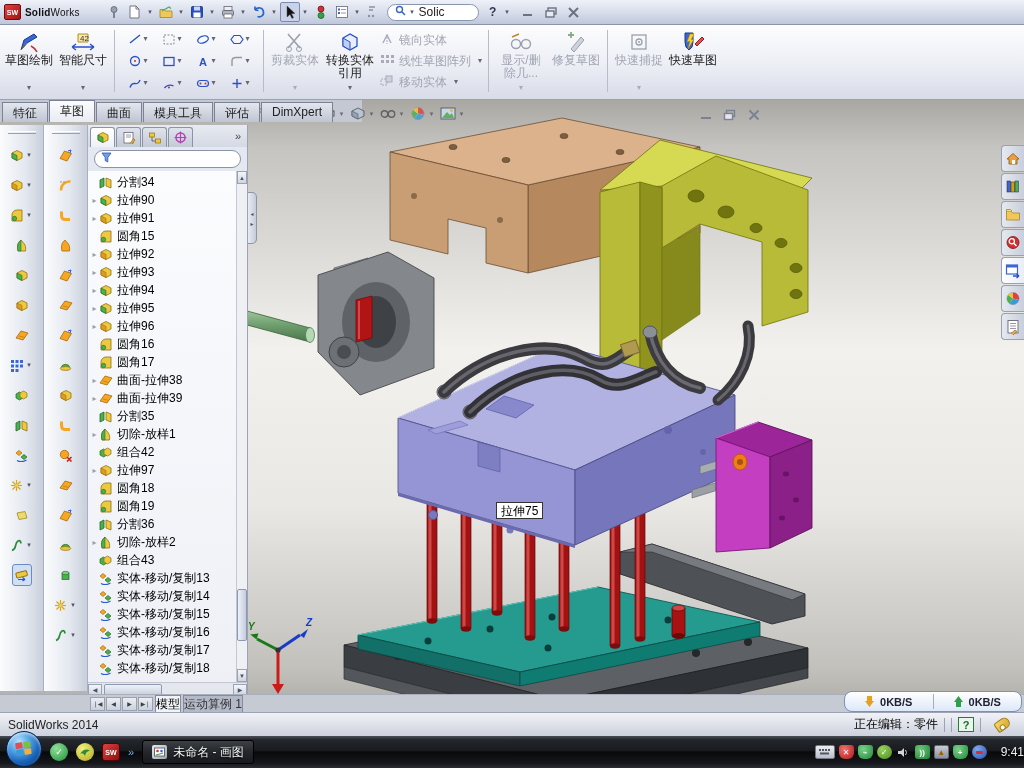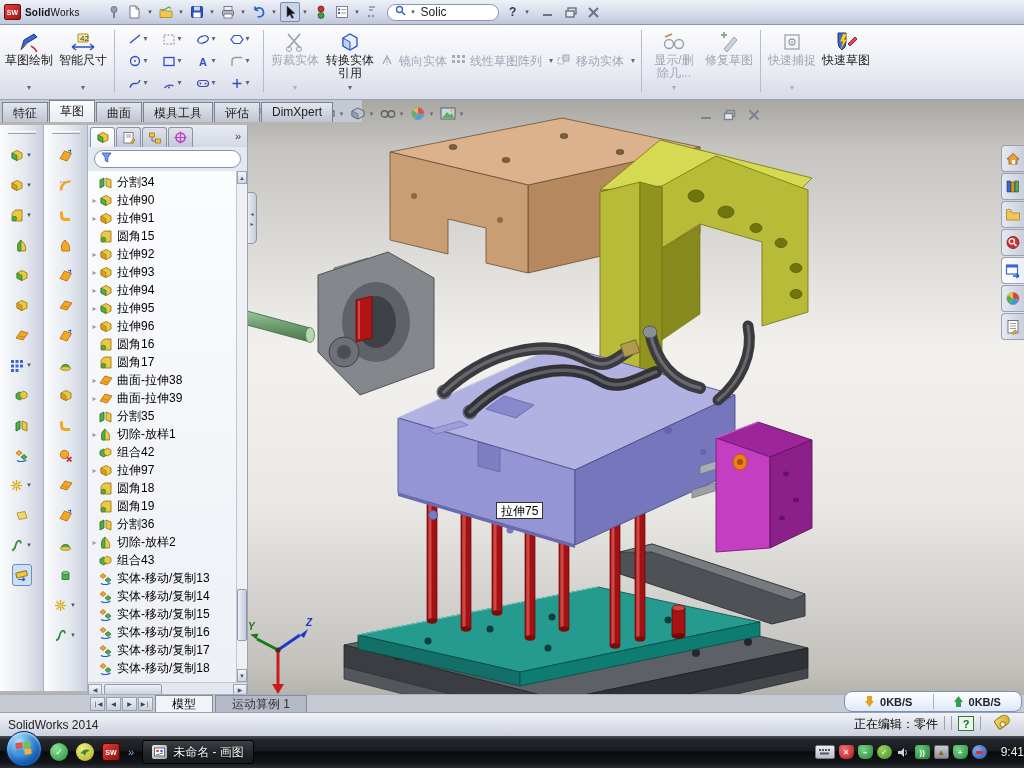--- a/index.html
+++ b/index.html
@@ -10,35 +10,35 @@
 #logo{display:flex;align-items:center;gap:4px;margin-right:14px}
 #logo .cube{width:17px;height:16px;background:linear-gradient(135deg,#e34040,#a01414);border-radius:2px;color:#fff;font-size:7px;font-weight:bold;display:flex;align-items:center;justify-content:center;border:1px solid #6e0c0c}
 #logo .brand{font-size:10px;color:#111;letter-spacing:.2px}
 #logo .brand b{font-weight:bold}
 #menubar{display:flex;gap:2px}
 .menu-item{padding:3px 8px;color:#111;cursor:default;white-space:nowrap}
 #tb-icons{display:flex;align-items:center;margin-left:10px;gap:1px}
 .tbi{width:20px;height:20px;display:flex;align-items:center;justify-content:center}
 .tbi.pressed{background:#c9d3e8;border:1px solid #7a8ab0;border-radius:2px}
 .tbdd{font-size:7px;color:#556;width:9px;text-align:center}
-#searchbox{display:flex;align-items:center;gap:3px;background:#fff;border:1px solid #8a96ad;border-radius:9px;height:17px;padding:0 7px;margin:0 4px;width:112px}
+#searchbox{display:flex;align-items:center;gap:3px;background:#fff;border:1px solid #8a96ad;border-radius:9px;height:17px;padding:0 7px;margin:0 4px;width:92px}
 #searchbox input{border:none;outline:none;width:52px;font-size:12px;color:#222;background:transparent}
 #winbtns{display:flex;gap:3px;margin-left:6px}
 .winb{width:20px;height:17px;display:flex;align-items:center;justify-content:center}
 
 #cmdbar{position:absolute;left:0;top:25px;width:1024px;height:75px;background:linear-gradient(180deg,#fdfdfe 0%,#eceef5 55%,#d8dce8 100%);border-bottom:1px solid #9aa2b4;display:flex;align-items:stretch;padding:2px 2px 4px;z-index:40}
 .cmbtn{display:flex;flex-direction:column;align-items:center;padding:3px 3px 0;min-width:46px;max-width:56px;font-size:12px;line-height:13px;text-align:center;color:#1a1a1a}
 .cmbtn.dis{color:#a0a6b2}
 .cmicon{height:24px;display:flex;align-items:center;justify-content:center}
 .dd{font-size:8px;color:#667;margin-top:auto;padding-bottom:1px}
 .cmbtn.dis .dd{color:#aab}
 .cmsep{width:1px;background:#b6bcc9;margin:3px 4px;align-self:stretch}
 #sk-grid{display:grid;grid-template-rows:repeat(3,22px);grid-auto-flow:column;grid-template-columns:repeat(4,34px);align-content:center;padding:0 2px}
 .skc{display:flex;align-items:center;gap:1px;justify-content:center}
-.cmstack{display:flex;flex-direction:row;justify-content:center;gap:4px;padding:0 2px}
+.cmstack{display:flex;flex-direction:column;justify-content:center;gap:4px;padding:0 2px}
 .cmrow{display:flex;align-items:center;gap:5px;font-size:12px;color:#a0a6b2;white-space:nowrap}
 .cmrow .dd{margin:0 0 0 2px}
 #watermark{position:absolute;right:18px;top:22px;font-family:"Liberation Serif","DejaVu Serif",serif;font-style:italic;font-size:62px;color:#ccd3e0;line-height:60px;pointer-events:none}
 
 #tabrow{position:absolute;left:0;top:100px;width:370px;height:22px;display:flex;align-items:flex-end;z-index:30;padding-left:2px}
 .rtab{height:20px;padding:2px 10px;border:1px solid #7b8294;border-bottom:none;background:linear-gradient(180deg,#e3e6ee,#bfc5d2);color:#222;margin-right:1px;font-size:12px;white-space:nowrap}
 .rtab.active{background:linear-gradient(180deg,#fbfcfe,#e8ebf2);height:22px;position:relative;z-index:2}
 
 #main{position:absolute;left:0;top:100px;width:1024px;height:594px;background:linear-gradient(180deg,#a9a7a2 0%,#c6c4c0 8%,#f2f1ee 42%,#e9e8e5 68%,#c2c0bb 96%,#b5b3ae 100%);overflow:hidden}
 #tabrow-bg{position:absolute;left:0;top:0;width:362px;height:22px;background:#c3c8d2}
@@ -77,26 +77,26 @@
 #childbtns{position:absolute;left:696px;top:7px;display:flex;gap:5px;z-index:15}
 .cwb{width:19px;height:15px;display:flex;align-items:center;justify-content:center}
 #taskpane{position:absolute;right:0;top:45px;width:23px;display:flex;flex-direction:column;gap:1px;z-index:15}
 .tpb{width:23px;height:27px;background:linear-gradient(90deg,#e6e9f0,#c8cedb);border:1px solid #99a1b4;border-right:none;border-radius:4px 0 0 4px;display:flex;align-items:center;justify-content:center}
 .tpb.active{background:linear-gradient(90deg,#ffffff,#e8edf6)}
 #vp-tooltip{position:absolute;left:496px;top:402px;background:#fefefe;border:1px solid #333;padding:0 4px;font-size:12px;color:#000;height:17px;line-height:16px;z-index:16}
 
 #docrow{position:absolute;left:0;top:694px;width:1024px;height:18px;background:#c6cad3;border-top:1px solid #a8aebc;display:flex;align-items:stretch;z-index:30}
 #navbtns{display:flex;gap:1px;margin-left:90px;align-items:center}
 .nb{width:15px;height:14px;background:linear-gradient(180deg,#eceef3,#ccd1dc);border:1px solid #98a0b2;font-size:6px;color:#344;display:flex;align-items:center;justify-content:center}
-.dtab{padding:1px 16px;font-size:12px;border:1px solid #848c9e;border-bottom:none;margin-left:2px;background:#b3b9c6;color:#333;display:flex;align-items:center}
+.dtab{padding:1px 0;font-size:12px;border:1px solid #848c9e;border-bottom:none;margin-left:2px;background:#b3b9c6;color:#333;display:flex;align-items:center}
 .dtab.active{background:#f2f3f7;color:#000}
 
 #statusbar{position:absolute;left:0;top:712px;width:1024px;height:24px;background:linear-gradient(180deg,#f0f2f6,#ccd1dd);border-top:1px solid #9aa2b4;display:flex;align-items:center;z-index:30}
 #status-left{padding-left:8px;color:#222}
-#status-right{margin-left:auto;display:flex;gap:6px;padding-right:6px}
+#status-right{margin-left:auto;display:flex;align-items:center;gap:6px;padding-right:6px}
 .vsep{width:1px;height:14px;background:#9aa2b4}
 #helpq{width:16px;height:15px;border:1px solid #2a7a3a;background:#eaf6ec;color:#1c6c2c;font-weight:bold;font-size:11px;display:flex;align-items:center;justify-content:center}
 #tagicon{width:15px;height:11px;background:linear-gradient(135deg,#f6d868,#d8a828);border:1px solid #a07c14;border-radius:2px 5px 5px 2px;transform:rotate(-35deg);position:relative;margin:0 8px}
 #tagicon:after{content:"";position:absolute;left:2px;top:3.5px;width:4px;height:4px;border-radius:50%;background:#fff;border:1px solid #a07c14}
 
 #netmon{position:absolute;left:844px;top:691px;width:178px;height:21px;background:linear-gradient(180deg,#ffffff,#dce8f8);border:1px solid #7a92b8;border-radius:8px;display:flex;align-items:center;z-index:45;font-weight:bold;color:#223;font-size:11px}
 .netcell{flex:1;display:flex;align-items:center;justify-content:center;gap:6px}
 .netdiv{width:1px;height:15px;background:#9ab0cc}
 
 #taskbar{position:absolute;left:0;top:736px;width:1024px;height:32px;background:linear-gradient(180deg,#4a4f57 0%,#23262b 12%,#191b1f 45%,#08090b 50%,#15171b 85%,#2b2e34 100%);z-index:60;display:flex;align-items:center}

